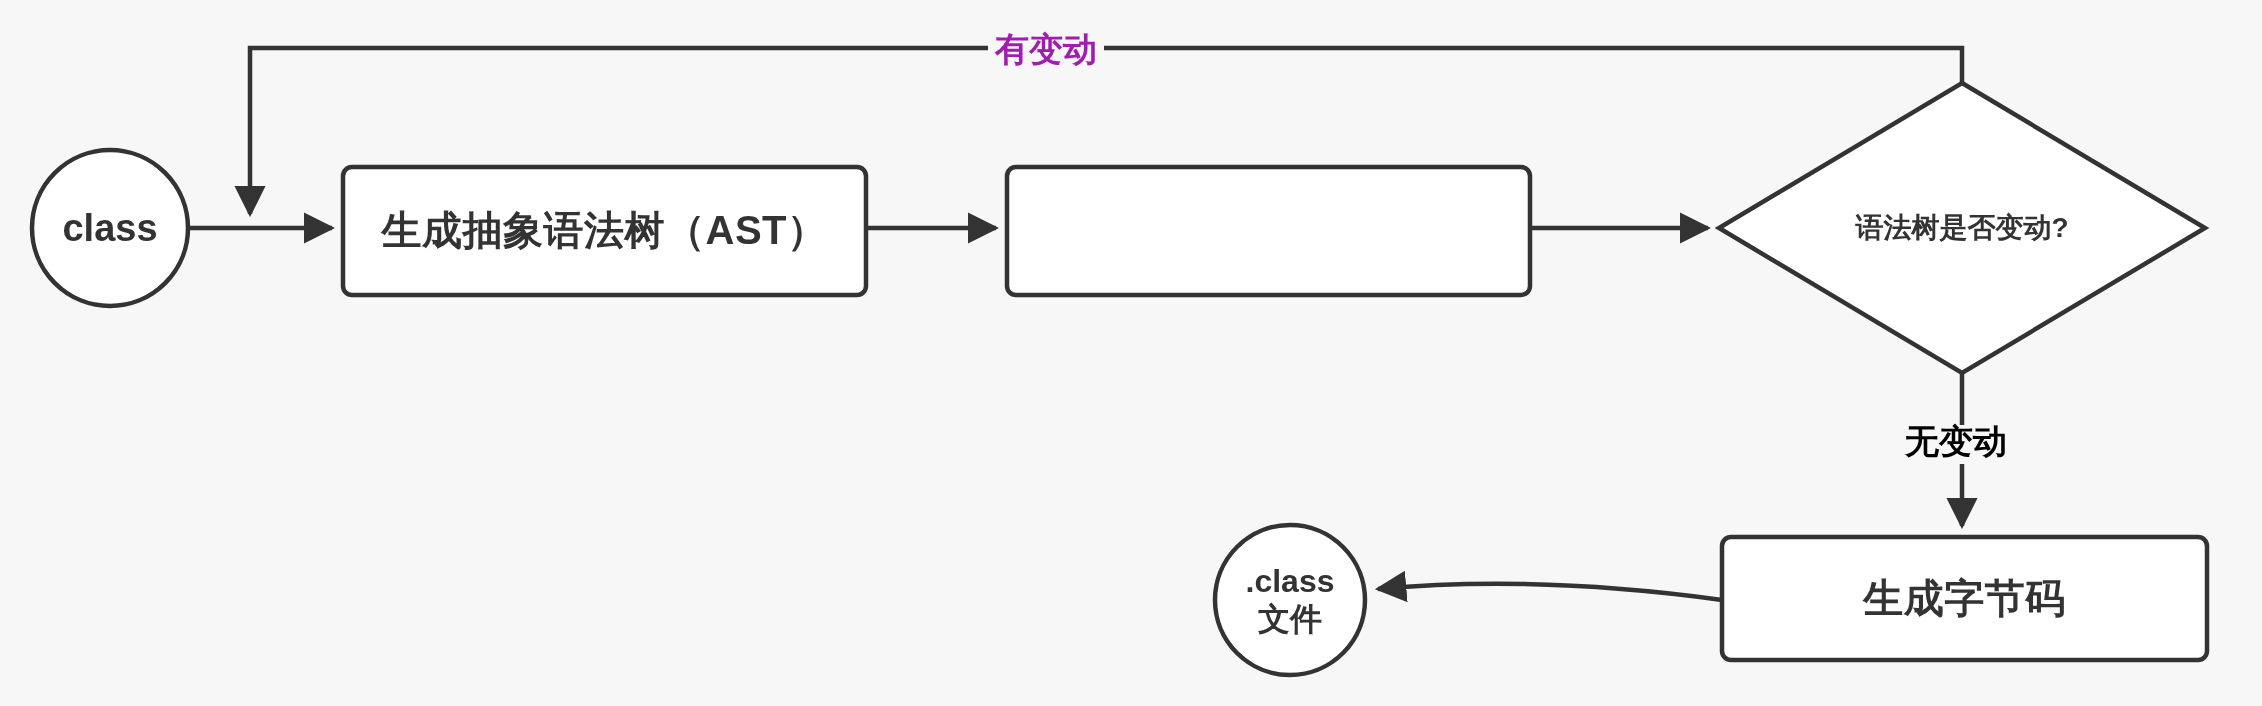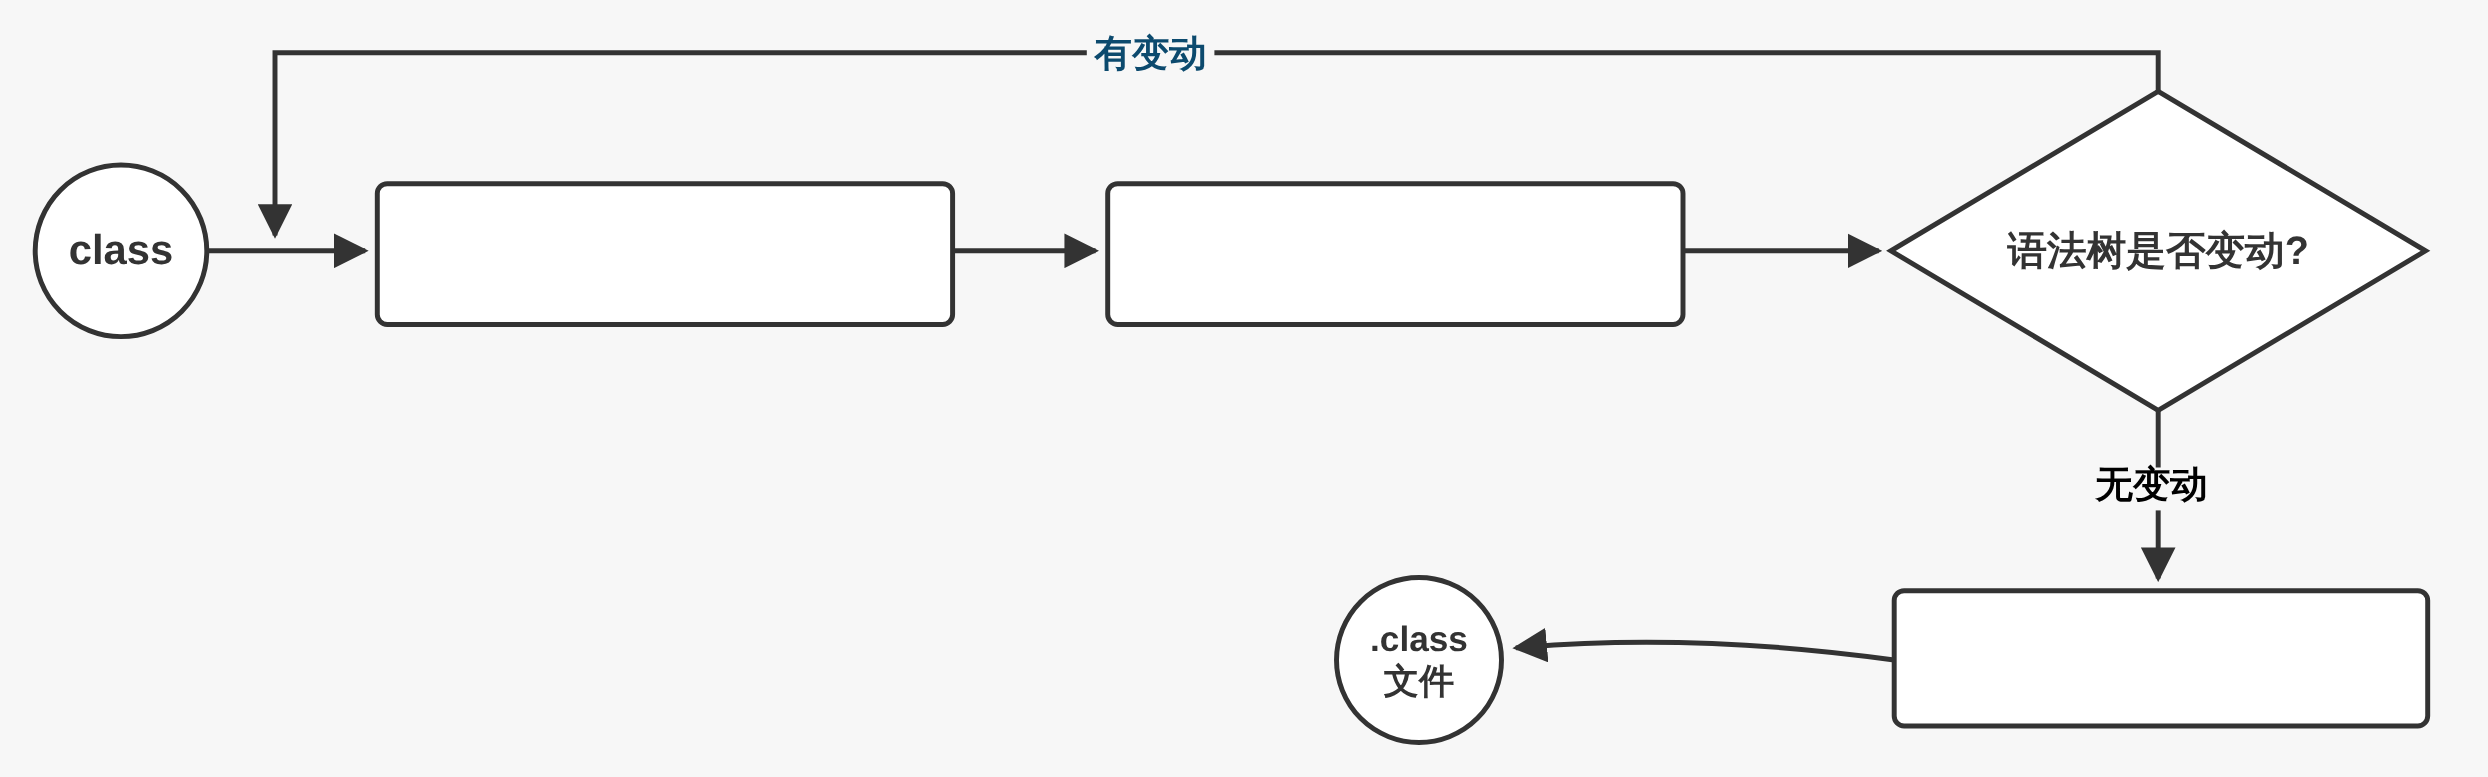--- a/index.html
+++ b/index.html
@@ -19,21 +19,21 @@
     text-align:center;
     font-weight:bold;
     color:#333333;
     pointer-events:none;
     white-space:pre-line;
     line-height:1.18;
   }
   .box-label{font-size:40px;letter-spacing:0.5px;}
   .circle-label{font-size:38px;}
   .circle-label.small{font-size:32px;}
-  .diamond-label{font-size:36px;}
+  .diamond-label{font-size:28px;}
 
   .edge-label{
     position:absolute;
     font-weight:bold;
     font-size:34px;
     background:#f7f7f7;
     padding:1px 7px;
     white-space:nowrap;
     line-height:1.1;
   }
@@ -70,27 +70,29 @@
 
     <path d="M 1962 83 L 1962 48 L 250 48 L 250 214" fill="none" stroke="#333333" stroke-width="4.5" marker-end="url(#arrow)"></path>
 
     <path d="M 1962 373 L 1962 526" fill="none" stroke="#333333" stroke-width="4.5" marker-end="url(#arrow)"></path>
 
     <path d="M 1722 600 C 1620 586, 1500 578, 1378 589" fill="none" stroke="#333333" stroke-width="4.5" marker-end="url(#arrow)"></path>
   </svg>
 
   <div class="node-label circle-label" style="left:32px;top:196px;width:156px;height:64px;">class</div>
 
+  <div class="node-label box-label" style="left:343px;top:167px;width:523px;height:128px;">生成抽象语法树（AST）</div>
 
 
   <div class="node-label diamond-label" style="left:1719px;top:196px;width:486px;height:64px;">语法树是否变动?</div>
 
+  <div class="node-label box-label" style="left:1722px;top:537px;width:485px;height:123px;">生成字节码</div>
 
   <div class="node-label circle-label small" style="left:1215px;top:556px;width:150px;height:90px;flex-direction:column;">
     <span>.class</span>
     <span>文件</span>
   </div>
 
-  <div class="edge-label" style="left:988px;top:30px;color:#0c4a6e;">有变动</div>
+  <div class="edge-label" style="left:988px;top:30px;color:#a21caf;">有变动</div>
 
   <div class="edge-label" style="left:1898px;top:425px;color:#000000;font-family:Liberation Mono, monospace;">无变动</div>
 
 </div>
 
 </body></html>

